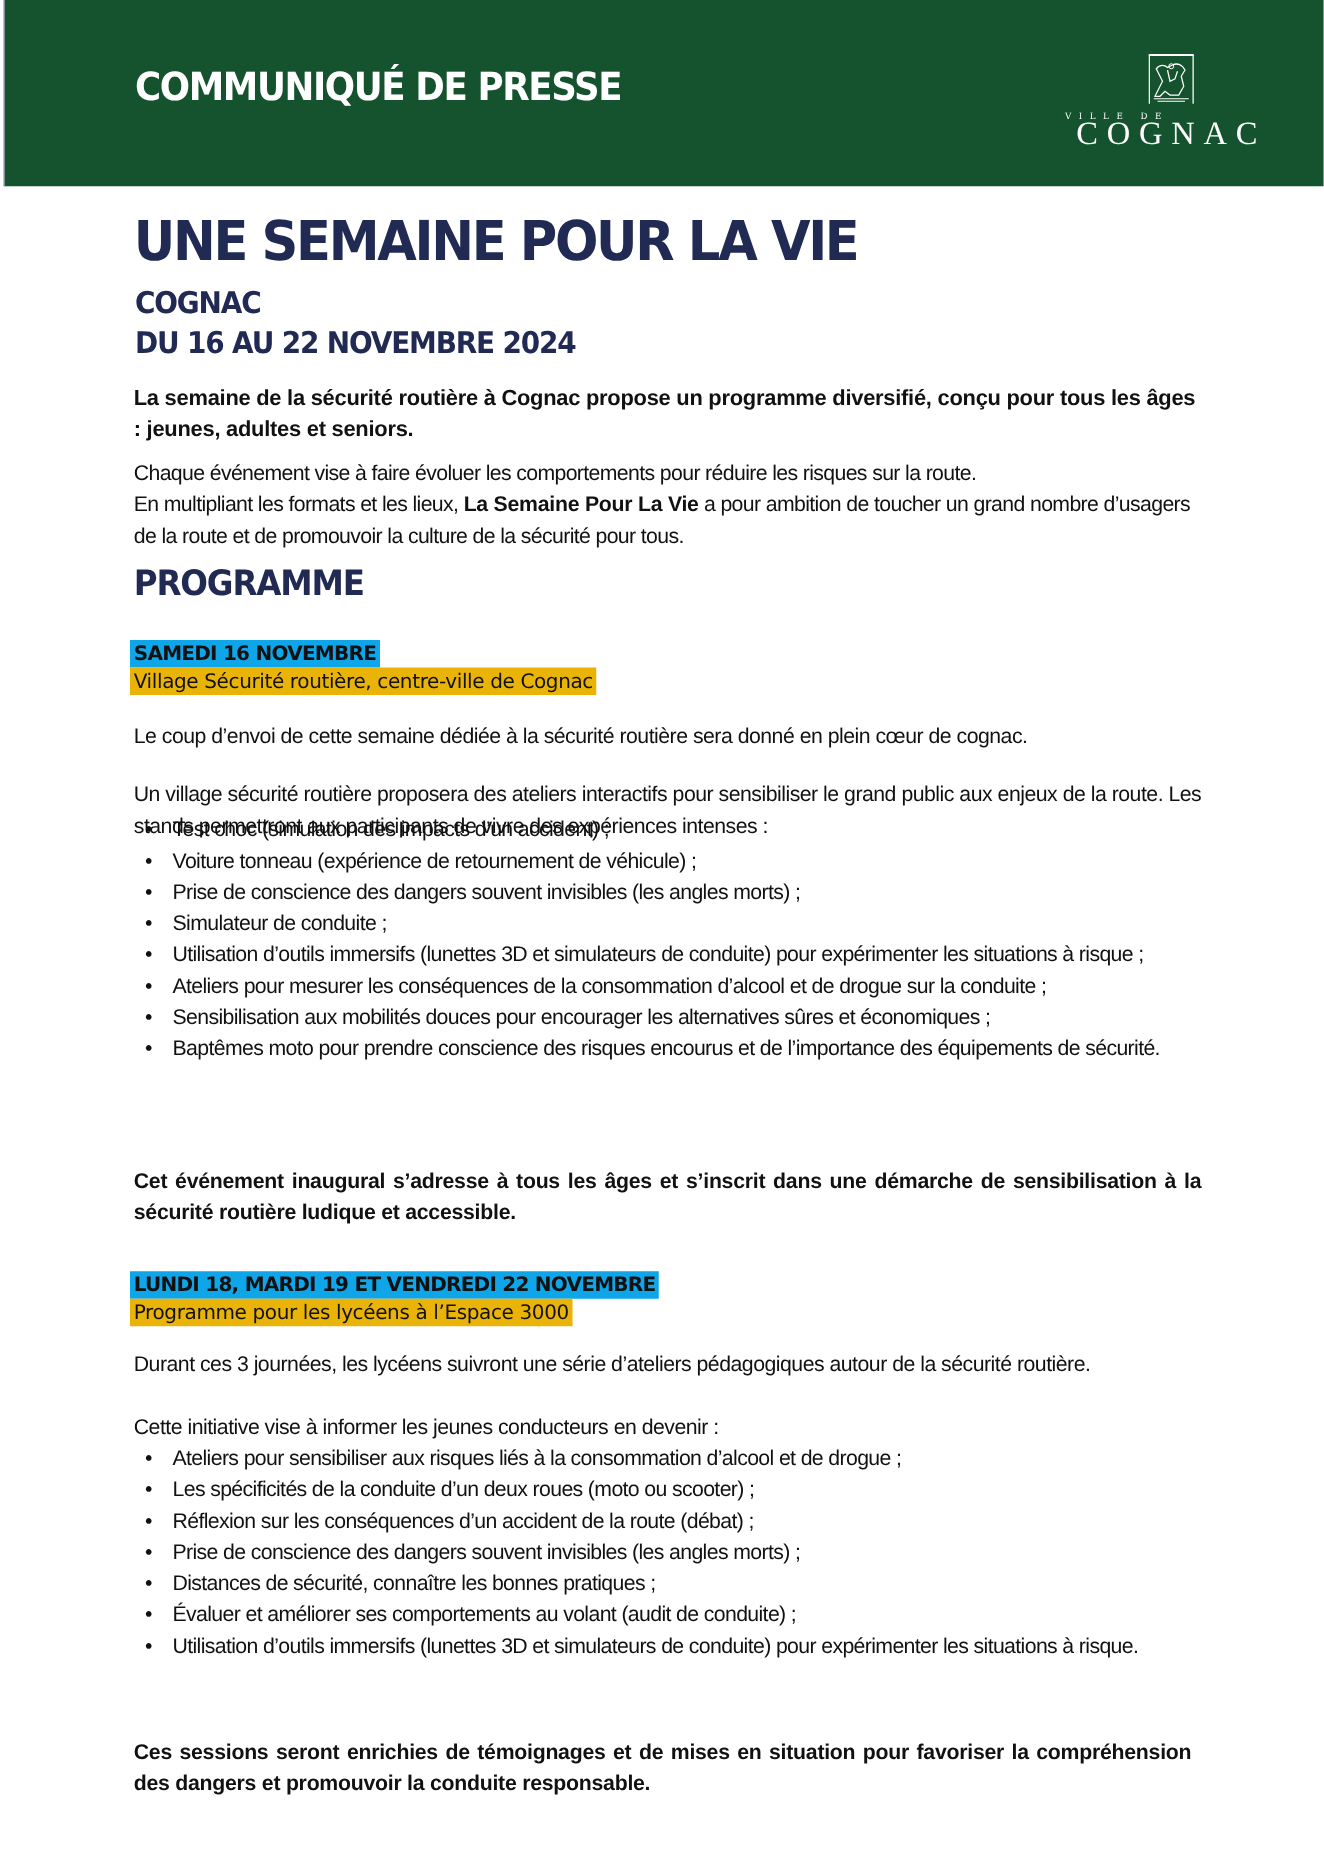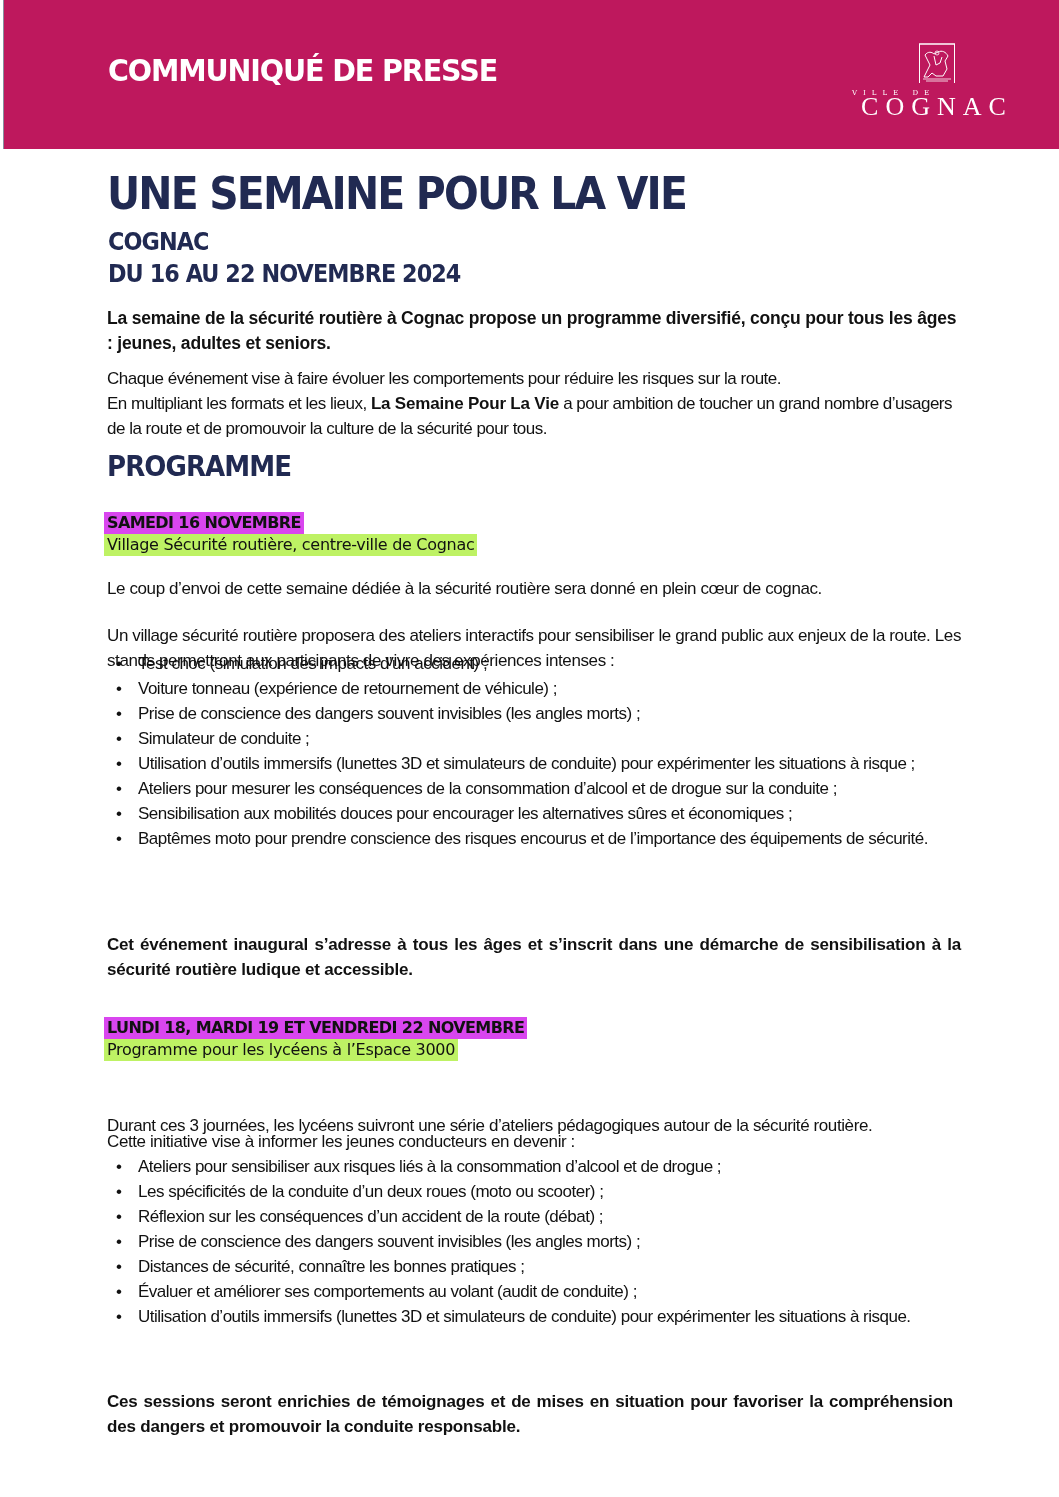--- a/index.html
+++ b/index.html
@@ -1,17 +1,17 @@
 <!DOCTYPE html>
 <html><head>
   <meta charset="utf-8">
   <style>
     html, body { margin: 0; padding: 0; background: #ffffff; }
     body { width: 1059px; height: 1497px; position: relative; overflow: hidden; font-family: "Liberation Sans", sans-serif; color: #111; }
-    .header { position: absolute; left: 3px; top: 0; width: 1056px; height: 149px; background: #be185d; border-left: 1px solid #8a8f9e; box-sizing: border-box; }
+    .header { position: absolute; left: 3px; top: 0; width: 1056px; height: 149px; background: #14532d; border-left: 1px solid #8a8f9e; box-sizing: border-box; }
     .header-title { position: absolute; left: 104px; top: 52px; color: #ffffff; font-family: "DejaVu Sans", sans-serif; font-weight: bold; font-size: 31px; letter-spacing: -1.2px; transform: scaleX(0.92); transform-origin: left center; white-space: nowrap; }
     .logo { position: absolute; left: 848px; top: 40px; width: 170px; height: 80px; }
     .logo-emblem { position: absolute; left: 66px; top: 3px; width: 38px; height: 42px; }
     .logo-ville { position: absolute; left: 0; width: 170px; top: 49px; text-align: left; color: #fff; font-family: "DejaVu Serif", serif; font-size: 7px; letter-spacing: 6px; }
     .logo-name { position: absolute; left: 0; width: 170px; top: 52px; text-align: center; color: #fff; font-family: "Liberation Serif", serif; font-size: 26px; letter-spacing: 7px; }
 
     .h1 { position: absolute; left: 107px; top: 168px; color: #212a52; font-family: "DejaVu Sans", sans-serif; font-weight: bold; font-size: 44px; letter-spacing: -2px; transform: scaleX(0.93); transform-origin: left center; white-space: nowrap; }
     .h2 { position: absolute; left: 108px; color: #212a52; font-family: "DejaVu Sans", sans-serif; font-weight: bold; font-size: 24px; letter-spacing: -1px; transform: scaleX(0.93); transform-origin: left center; white-space: nowrap; }
     .h2.city { top: 228px; }
     .h2.dates { top: 260px; }
@@ -20,22 +20,22 @@
     .para.bold { font-weight: bold; }
     .para.just { text-align: justify; }
     .para.condensed { letter-spacing: -0.4px; }
     .intro-bold { top: 306px; font-size: 17.5px; letter-spacing: -0.2px; }
     .intro { top: 366px; letter-spacing: -0.5px; }
     .intro b { letter-spacing: -0.2px; }
 
     .section-title { position: absolute; left: 107px; top: 450px; color: #212a52; font-family: "DejaVu Sans", sans-serif; font-weight: bold; font-size: 28px; letter-spacing: -1px; transform: scaleX(0.93); transform-origin: left center; }
 
     .event-head { position: absolute; left: 104px; font-family: "DejaVu Sans", sans-serif; font-size: 16px; line-height: 22px; }
-    .event-head .date { display: inline-block; background: #d946ef; font-weight: bold; padding: 0 3px; letter-spacing: -0.6px; }
-    .event-head .place { display: inline-block; background: #bef264; padding: 0 3px; letter-spacing: -0.3px; }
+    .event-head .date { display: inline-block; background: #0ea5e9; font-weight: bold; padding: 0 3px; letter-spacing: -0.6px; }
+    .event-head .place { display: inline-block; background: #eab308; padding: 0 3px; letter-spacing: -0.3px; }
     .e1 { top: 512px; }
     .e2 { top: 1017px; text-decoration: underline; }
 
     ul.bullets { position: absolute; left: 107px; width: 854px; margin: 0; padding: 0; list-style: none; font-size: 17px; line-height: 25px; letter-spacing: -0.5px; }
     ul.bullets li { position: relative; padding-left: 31px; text-align: justify; }
     ul.bullets li::before { content: "\2022"; position: absolute; left: 9px; top: 0; font-size: 17px; }
   </style>
 </head>
 <body>
 
@@ -87,21 +87,21 @@
   <li>Baptêmes moto pour prendre conscience des risques encourus et de l’importance des équipements de sécurité.</li>
 </ul>
 
 <div class="para bold just" style="top:932px; letter-spacing:-0.2px;">Cet événement inaugural s’adresse à tous les âges et s’inscrit dans une démarche de sensibilisation à la sécurité routière ludique et accessible.</div>
 
 <div class="event-head e2">
   <div><span class="date">LUNDI 18, MARDI 19 ET VENDREDI 22 NOVEMBRE</span></div>
   <div><span class="place">Programme pour les lycéens à l’Espace 3000</span></div>
 </div>
 
-<div class="para just condensed" style="top:1079px; width:846px;margin-top:34px;">Durant ces 3 journées, les lycéens suivront une série d’ateliers pédagogiques autour de la sécurité routière.</div>
+<div class="para just condensed" style="top:1079px; width:846px;">Durant ces 3 journées, les lycéens suivront une série d’ateliers pédagogiques autour de la sécurité routière.</div>
 <div class="para condensed" style="top:1129px;">Cette initiative vise à informer les jeunes conducteurs en devenir :</div>
 
 <ul class="bullets" style="top:1154px; width:846px;">
   <li>Ateliers pour sensibiliser aux risques liés à la consommation d’alcool et de drogue ;</li>
   <li>Les spécificités de la conduite d’un deux roues (moto ou scooter) ;</li>
   <li>Réflexion sur les conséquences d’un accident de la route (débat) ;</li>
   <li>Prise de conscience des dangers souvent invisibles (les angles morts) ;</li>
   <li>Distances de sécurité, connaître les bonnes pratiques ;</li>
   <li>Évaluer et améliorer ses comportements au volant (audit de conduite) ;</li>
   <li>Utilisation d’outils immersifs (lunettes 3D et simulateurs de conduite) pour expérimenter les situations à risque.</li>

